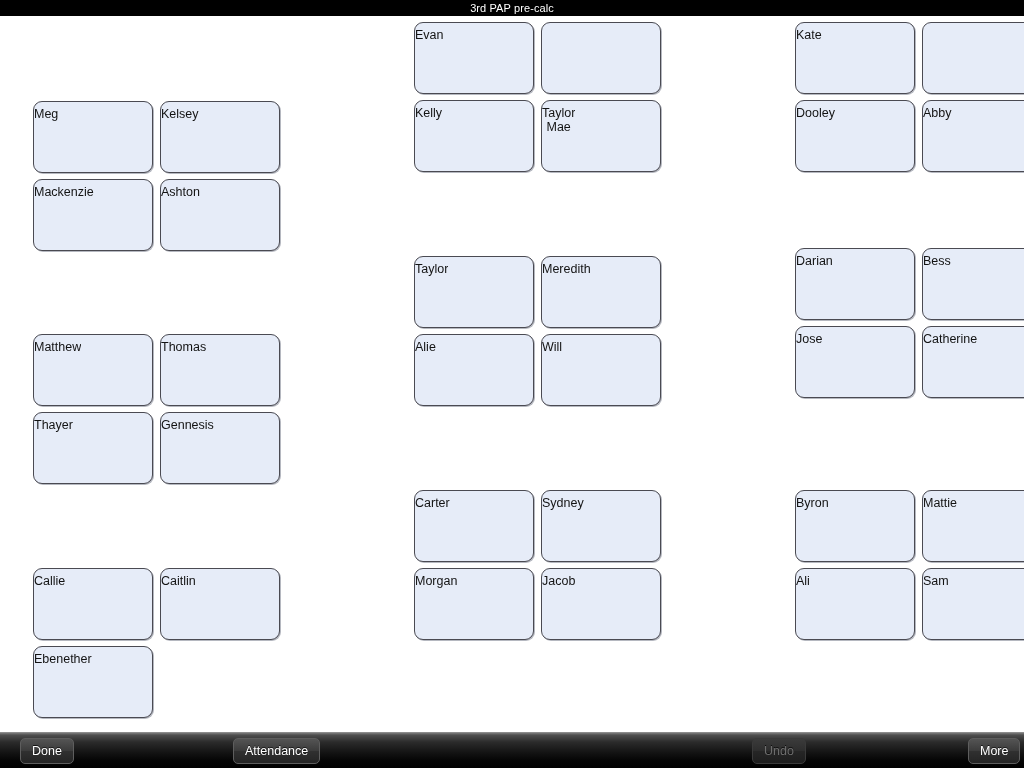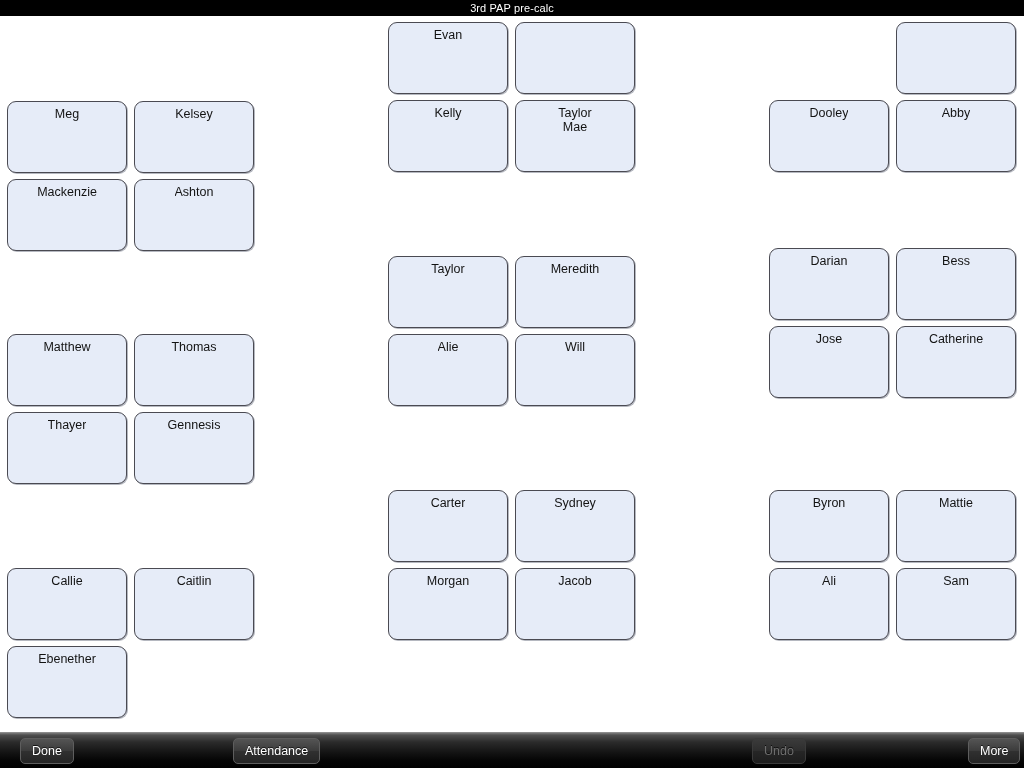--- a/index.html
+++ b/index.html
@@ -43,23 +43,24 @@
   .group { position:absolute; }
 
   .seat {
     position:absolute;
     width:120px; height:72px;
     background:#e6ecf8;
     border:1.6px solid #4a4a52;
     border-radius:9px;
     box-shadow:1px 1px 0 rgba(120,125,140,0.55);
     display:flex;
-    justify-content:center;
+    justify-content:flex-start;
     align-items:flex-start;
     padding-top:5px;
+    margin-left:26px;
   }
   .seat .nm {
     font-size:12.5px;
     line-height:14px;
     color:#131313;
     text-align:center;
     white-space:pre-line;
     max-width:112px;
     overflow:hidden;
   }
@@ -148,20 +149,23 @@
         </div>
         <div class="seat s2">
           <span class="nm">Kelly</span>
         </div>
         <div class="seat s3">
           <span class="nm">Taylor
 Mae</span>
         </div>
       </div>
       <div class="group" style="left: 769px; top: 6px; width: 247px; height: 150px;">
+        <div class="seat s0">
+          <span class="nm">Kate</span>
+        </div>
         <div class="seat s1 empty">
           <span class="nm"></span>
         </div>
         <div class="seat s2">
           <span class="nm">Dooley</span>
         </div>
         <div class="seat s3">
           <span class="nm">Abby</span>
         </div>
       </div>

